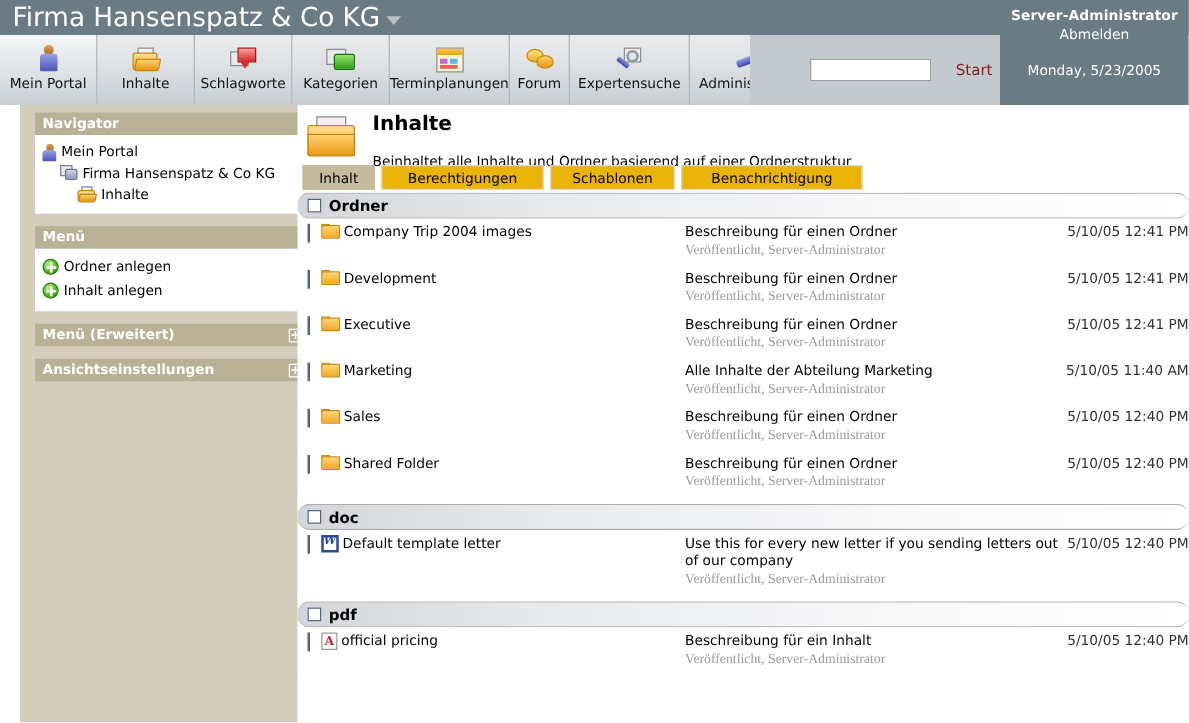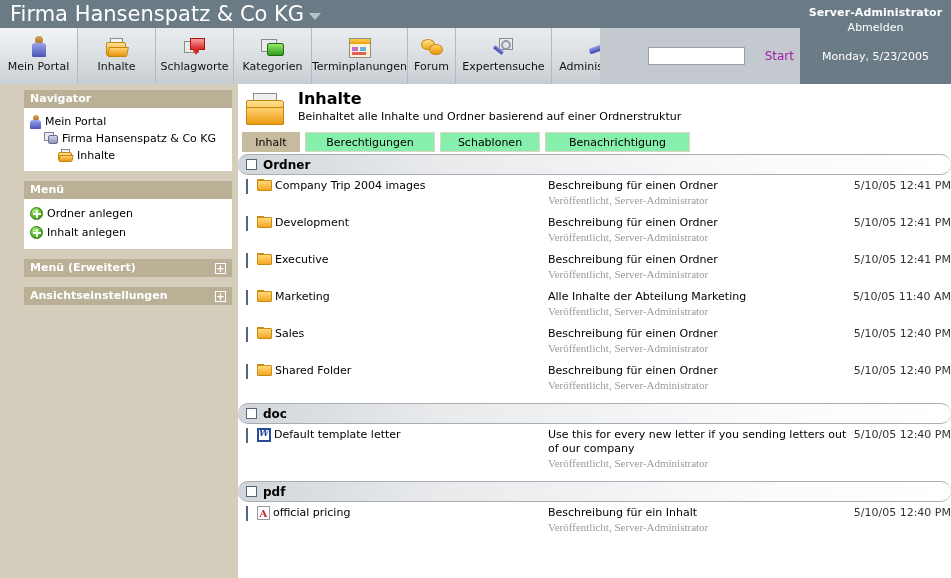--- a/index.html
+++ b/index.html
@@ -73,27 +73,27 @@
     background: #c3c9ce;
     display: flex; align-items: center; justify-content: flex-end;
     padding-right: 6px;
   }
   .searchzone input {
     width: 97px; height: 18px;
     border: 1px solid #9aa0a5; background: #fff;
     font-family: "DejaVu Sans", "Liberation Sans", sans-serif;
     font-size: 11px; padding: 0 2px;
   }
-  .searchzone .startlbl { font-size: 12px; margin-left: 20px; color: #a21caf; cursor: pointer;}
+  .searchzone .startlbl { font-size: 12px; margin-left: 20px; color: #7f1d1d; cursor: pointer;}
 
   
   .sidebar {
-    position: absolute; left: 0; top: 84px; width: 238px; height: 494px;
+    position: absolute; left: 16px; top: 84px; width: 238px; height: 494px;
     background: #d4cdbc;
-    padding: 6px 6px 0 24px;
+    padding: 6px 6px 0 12px;
   }
   .panel { margin-bottom: 10px; }
   .panel-head {
     background: #b9b096; color: #ffffff;
     font-size: 11px; font-weight: bold;
     padding: 3px 6px; height: 18px; line-height: 12px;
     display: flex; align-items: center; justify-content: space-between;
   }
   .panel-body { background: #ffffff; padding: 5px 6px 7px 6px; }
   .expander {
@@ -121,25 +121,25 @@
   .plusc .v { position:absolute; left:5.5px; top:2.5px; width:2px; height:8px; background:#fff; }
 
   
   .content {
     position: absolute; left: 238px; top: 84px; width: 713px; height: 494px;
     background: #ffffff;
   }
   .page-head { display: flex; align-items: flex-start; padding: 6px 0 0 6px; height: 44px; }
   .page-head .headtxt { margin-left: 10px; }
   .page-title { font-size: 16px; font-weight: bold; color: #000; line-height: 18px; }
-  .page-sub { font-size: 11px; color: #000; margin-top: 2px; }
+  .page-sub { font-size: 11px; color: #000; margin-top: 15px; }
 
   .tabs { display: flex; gap: 5px; padding: 4px 0 0 4px; height: 26px; }
   .tab {
-    background: #86efac; color: #000;
+    background: #eab308; color: #000;
     font-size: 11px; text-align: center;
     height: 20px; line-height: 20px;
     padding: 0 10px; cursor: pointer;
     border: 1px solid #ded6c4;
     min-width: 58px;
   }
   .tab.active { background: #c6bb9f; border-color: #c6bb9f; }
 
   
   .list { width: 713px; }

